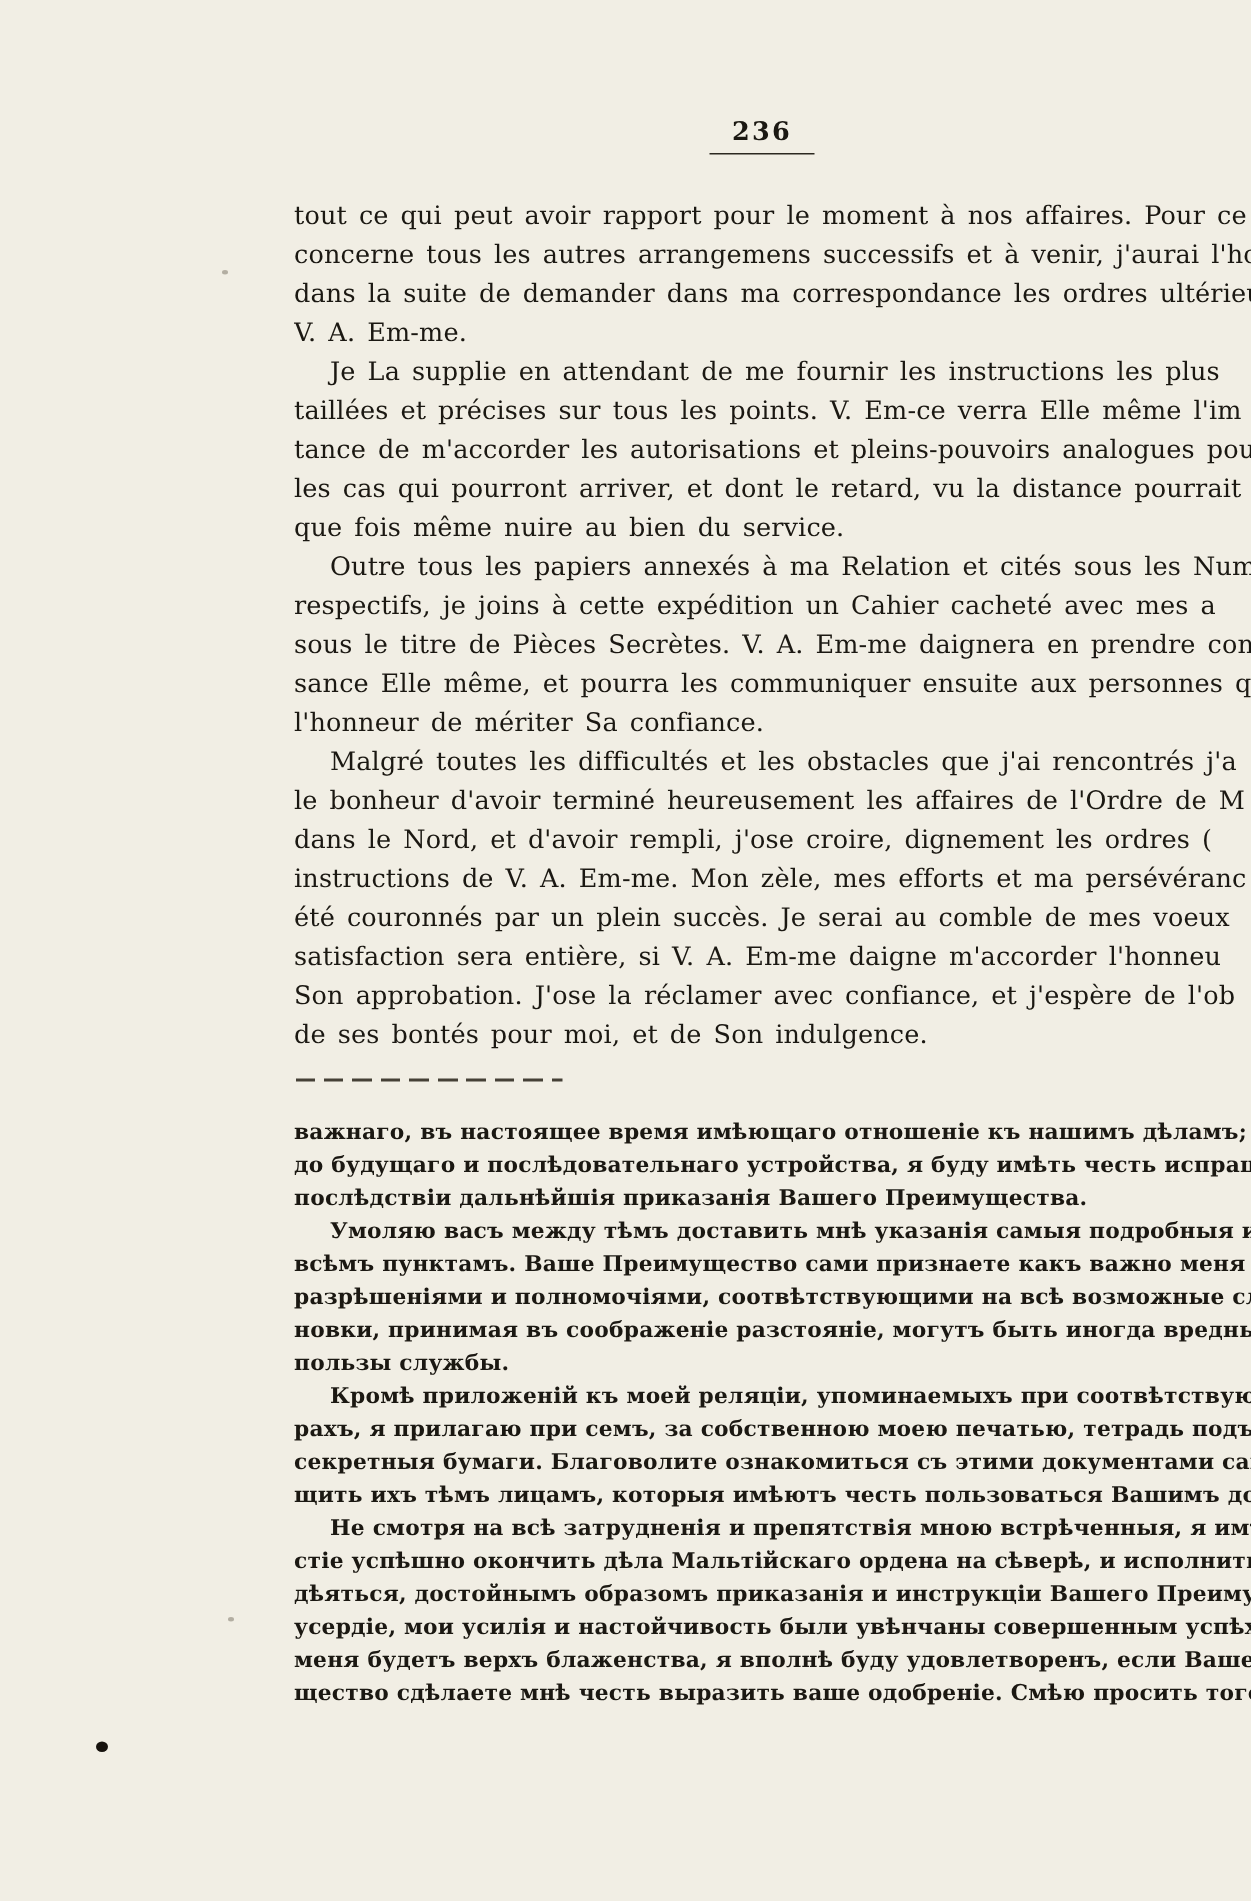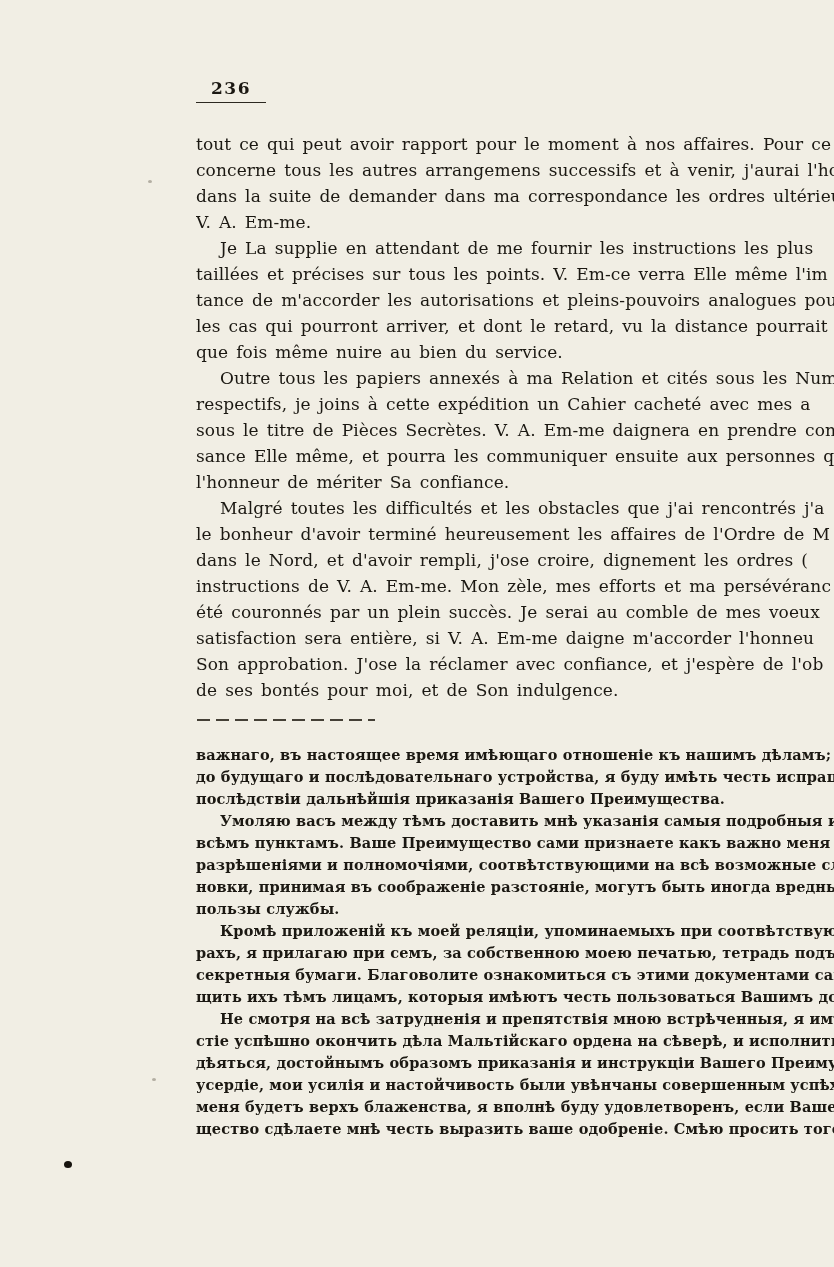--- a/index.html
+++ b/index.html
@@ -12,21 +12,21 @@
     position: relative;
     width: 834px; height: 1267px;
     background: var(--paper, #f1eee4);
     overflow: hidden;
     font-family: "DejaVu Serif", serif;
     color: var(--ink, #1b1812);
   }
   .page-number-wrap {
     position: absolute;
     top: 78px; left: 196px; width: 624px;
-    text-align: left;
+    text-align: center;
   }
   .page-number {
     display: inline-block;
     font-weight: bold;
     font-size: 17px;
     letter-spacing: 1.5px;
     padding: 0 15px 4px 15px;
     border-bottom: 1.5px solid #2c2820;
   }
   .french-block {

